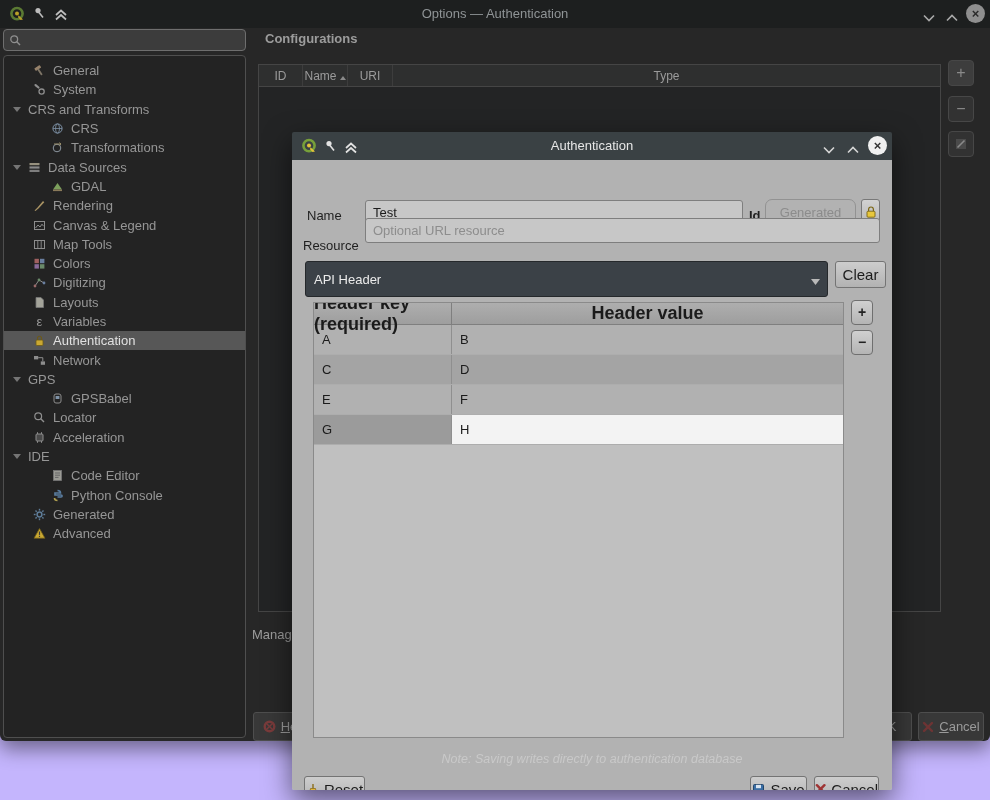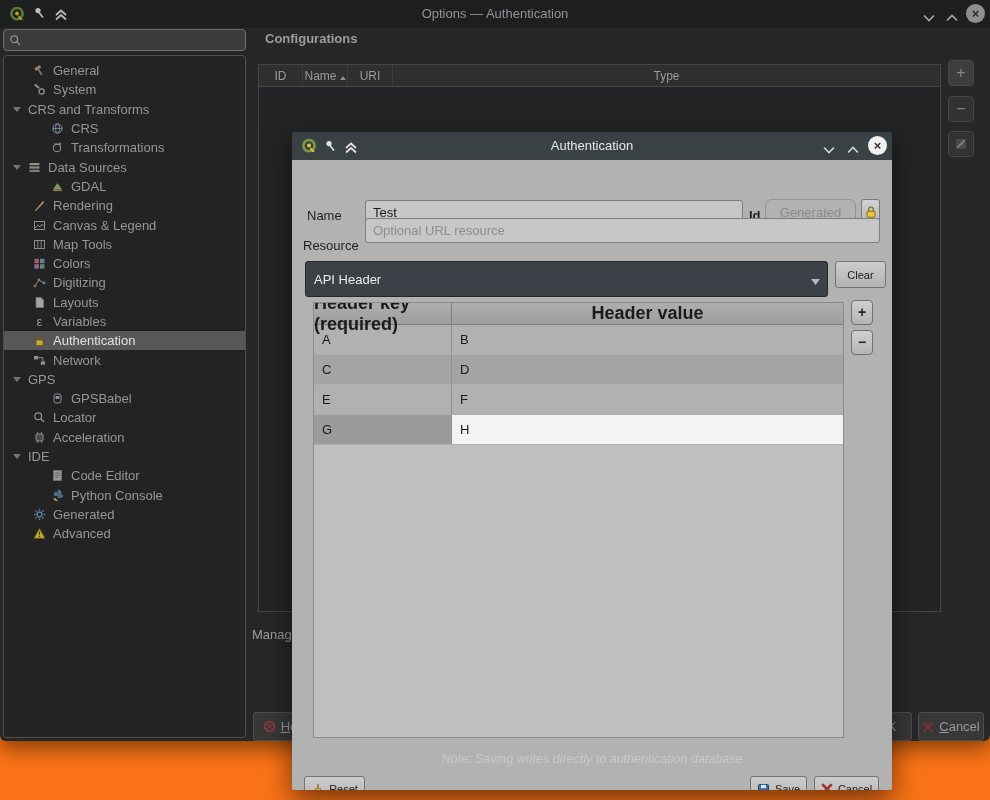--- a/index.html
+++ b/index.html
@@ -1,16 +1,16 @@
 <!DOCTYPE html>
 <html><head>
 <meta charset="utf-8">
 <style>
   html,body{margin:0;padding:0;background:#6c6c6c;font-family:"Liberation Sans",sans-serif;}
-  .stage{position:relative;width:990px;height:800px;overflow:hidden;background:#f97316;}
+  .stage{position:relative;width:990px;height:800px;overflow:hidden;background:#c4b5fd;}
 
   
   .main-window{position:absolute;left:0;top:0;width:990px;height:741px;background:#272727;
     border-radius:0 0 6px 6px;box-shadow:0 8px 20px rgba(0,0,0,.45);}
   .titlebar{position:absolute;left:0;top:0;width:100%;height:28px;background:#1d1f1f;}
   .titlebar .tb-title{position:absolute;left:0;right:0;top:0;height:28px;line-height:28px;
     text-align:center;color:#8f9496;font-size:13px;}
   .tb-ico{position:absolute;top:5px;width:18px;height:18px;}
   .tb-right{position:absolute;top:9px;width:14px;height:10px;}
   .close-circle{position:absolute;top:4px;width:19px;height:19px;border-radius:50%;
@@ -61,21 +61,21 @@
     font-family:"Liberation Sans",sans-serif;font-size:13px;color:#1c1c1c;padding:0 7px;outline:none;}
   .txt-input::placeholder{color:#8d8d8d;}
   .disabled-field{position:absolute;background:#b2b2b2;border:1px solid #929292;border-radius:7px;box-sizing:border-box;
     color:#8c8c8c;font-size:13px;display:flex;align-items:center;justify-content:center;}
   .lock-btn{position:absolute;background:linear-gradient(#d2d2d2,#b6b6b6);border:1px solid #787878;border-radius:3px;
     box-sizing:border-box;display:flex;align-items:center;justify-content:center;}
   .combo{position:absolute;background:#3b4147;border:1px solid #25282b;border-radius:3px;box-sizing:border-box;
     color:#ebebeb;font-size:13px;display:flex;align-items:center;padding-left:8px;}
   .combo .cmb-arrow{position:absolute;right:7px;top:11px;}
   .lt-btn{position:absolute;background:linear-gradient(#cdcdcd,#b2b2b2);border:1px solid #747474;border-radius:3px;
-    box-sizing:border-box;color:#1c1c1c;font-size:11px;display:flex;align-items:center;justify-content:center;gap:5px;}
+    box-sizing:border-box;color:#1c1c1c;font-size:15px;display:flex;align-items:center;justify-content:center;gap:5px;}
   .hdr-table{position:absolute;left:21px;top:142px;width:531px;height:436px;border:1px solid #8a8a8a;
     box-sizing:border-box;background:#c0c0c0;overflow:hidden;}
   .hdr-row{display:flex;height:29px;border-bottom:1px solid #adadad;}
   .hdr-row .cell{box-sizing:border-box;font-size:13px;color:#1b1b1b;display:flex;align-items:center;padding-left:8px;}
   .hdr-row .key{width:138px;border-right:1px solid #8f8f8f;}
   .hdr-row .val{flex:1;}
   .hdr-head{display:flex;height:22px;}
   .hdr-head .hc{box-sizing:border-box;background:linear-gradient(#aeaeae,#9e9e9e);border-right:1px solid #7f7f7f;
     border-bottom:1px solid #7f7f7f;color:#1b1b1b;font-size:18px;font-weight:bold;display:flex;align-items:center;justify-content:center;}
   .note-text{position:absolute;left:0;right:0;top:592px;text-align:center;color:#c9c9c9;font-size:12.5px;font-style:italic;}

